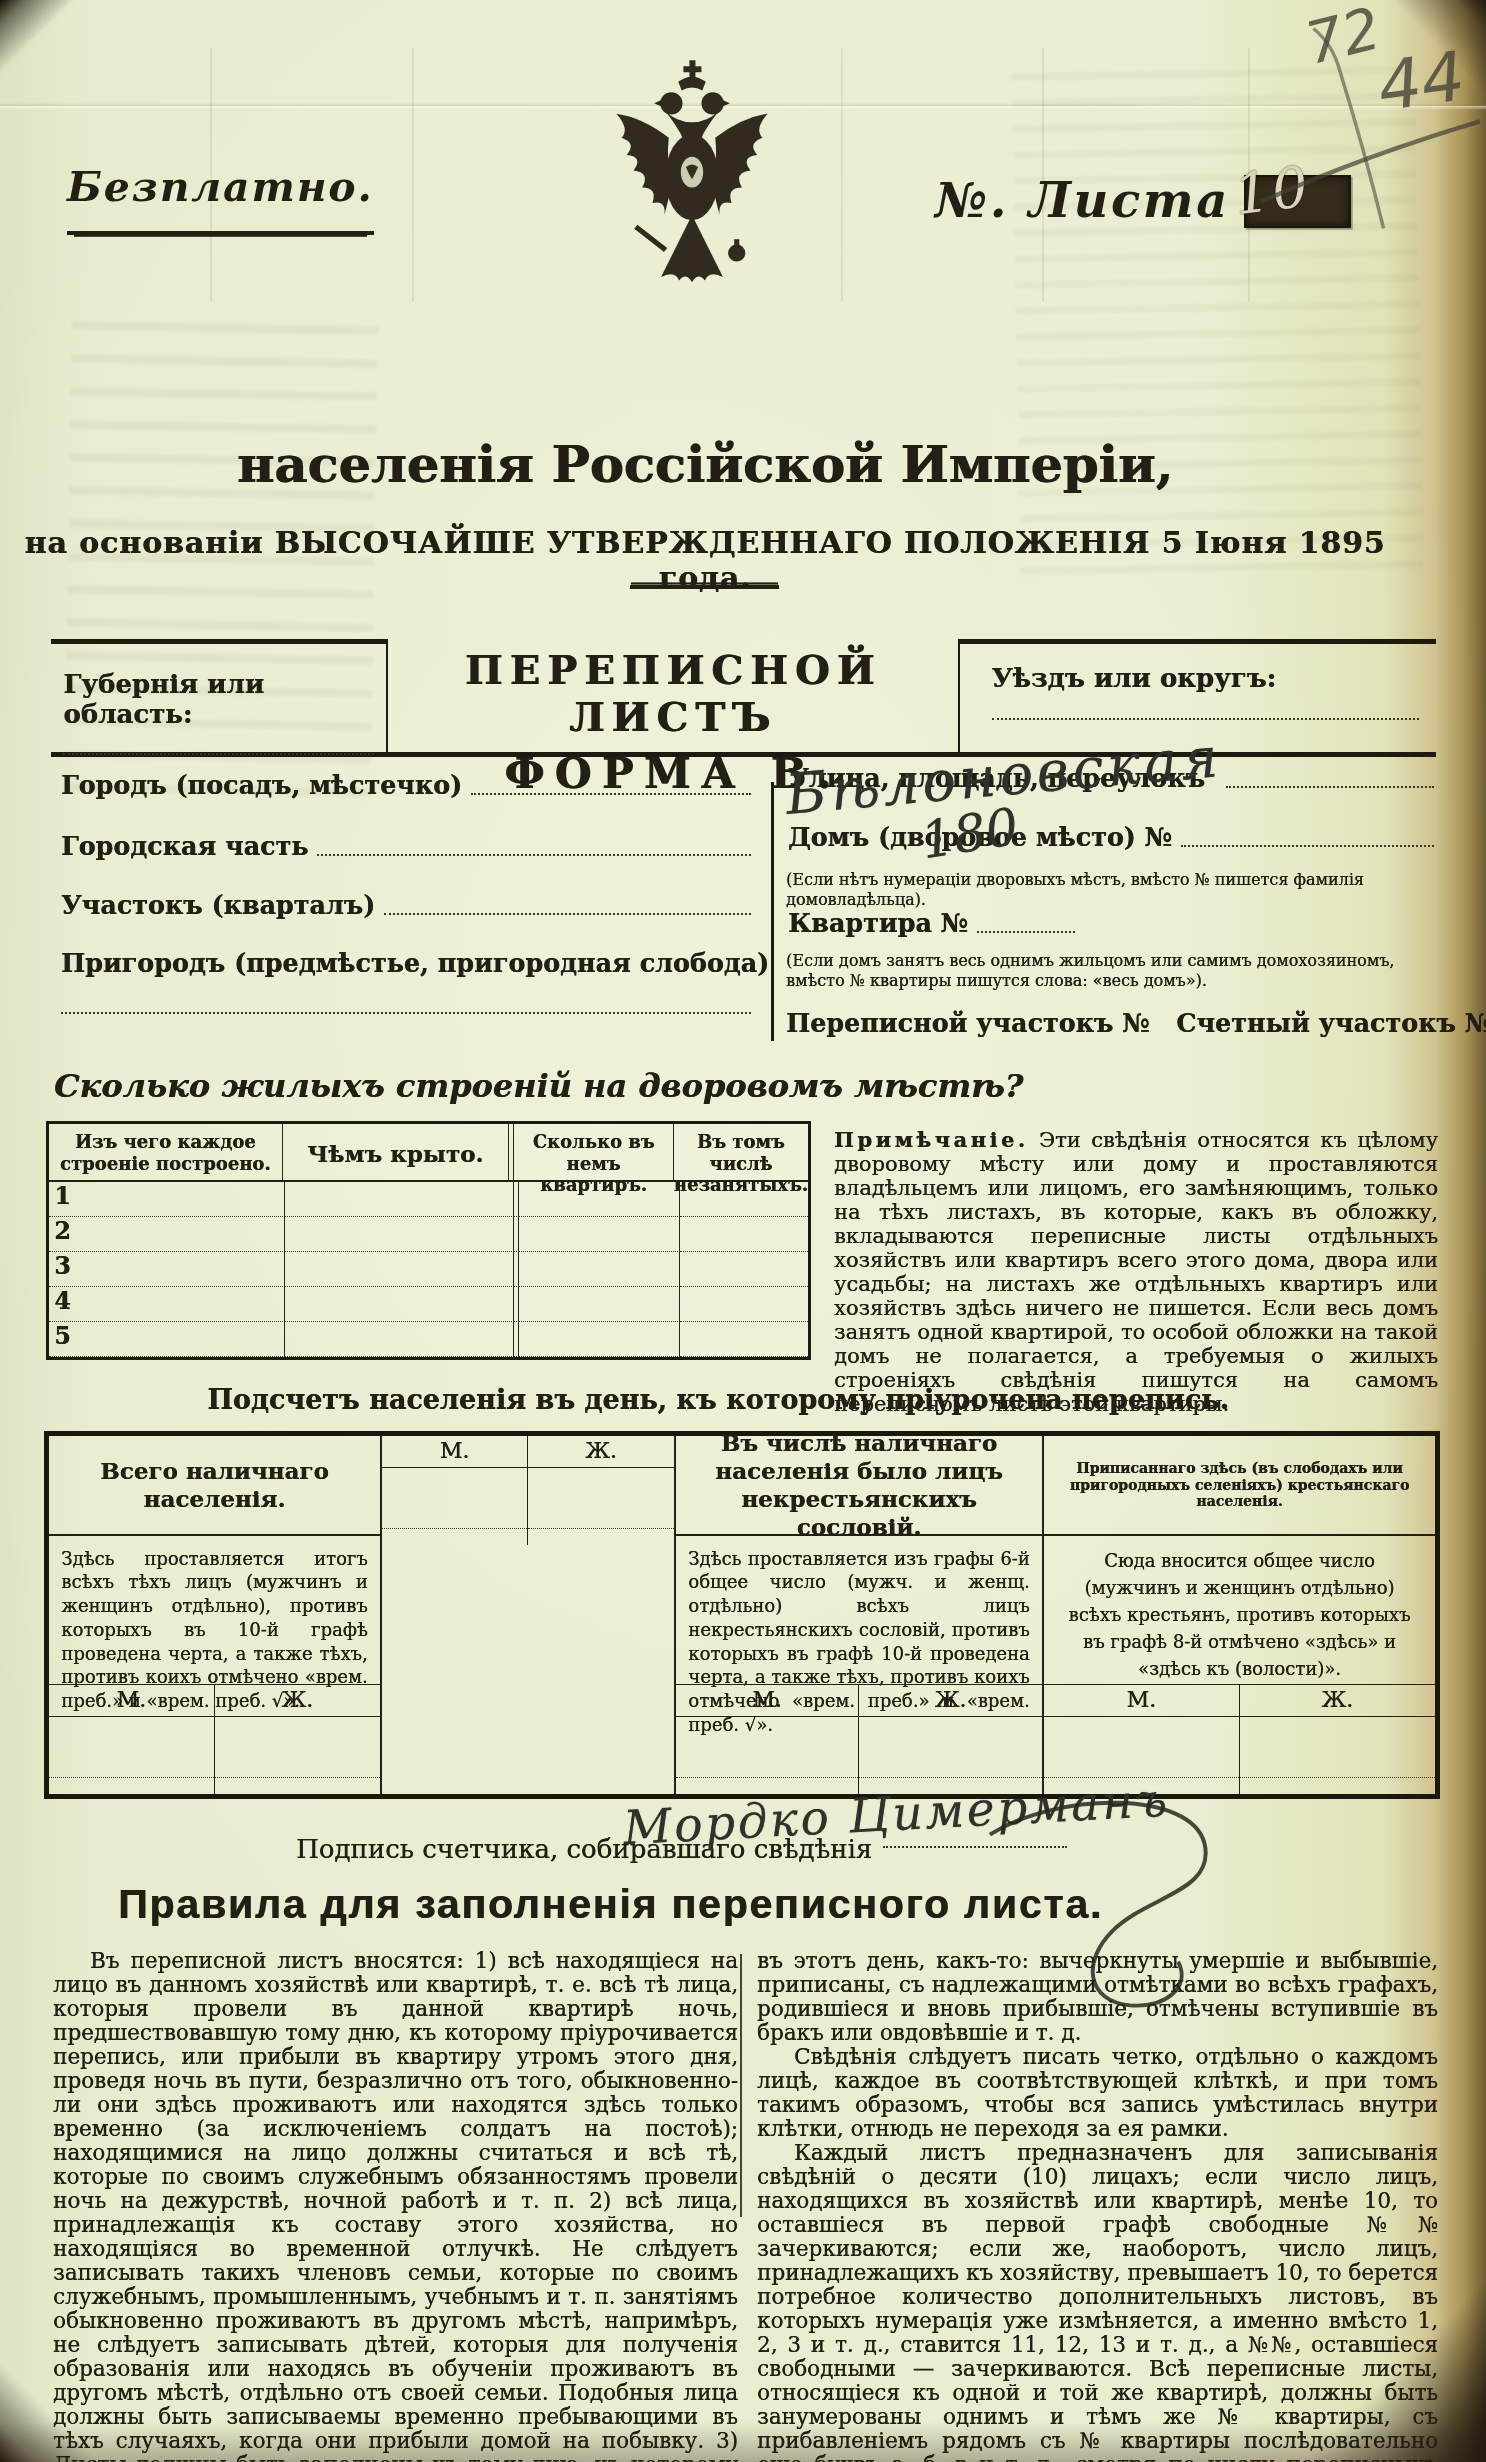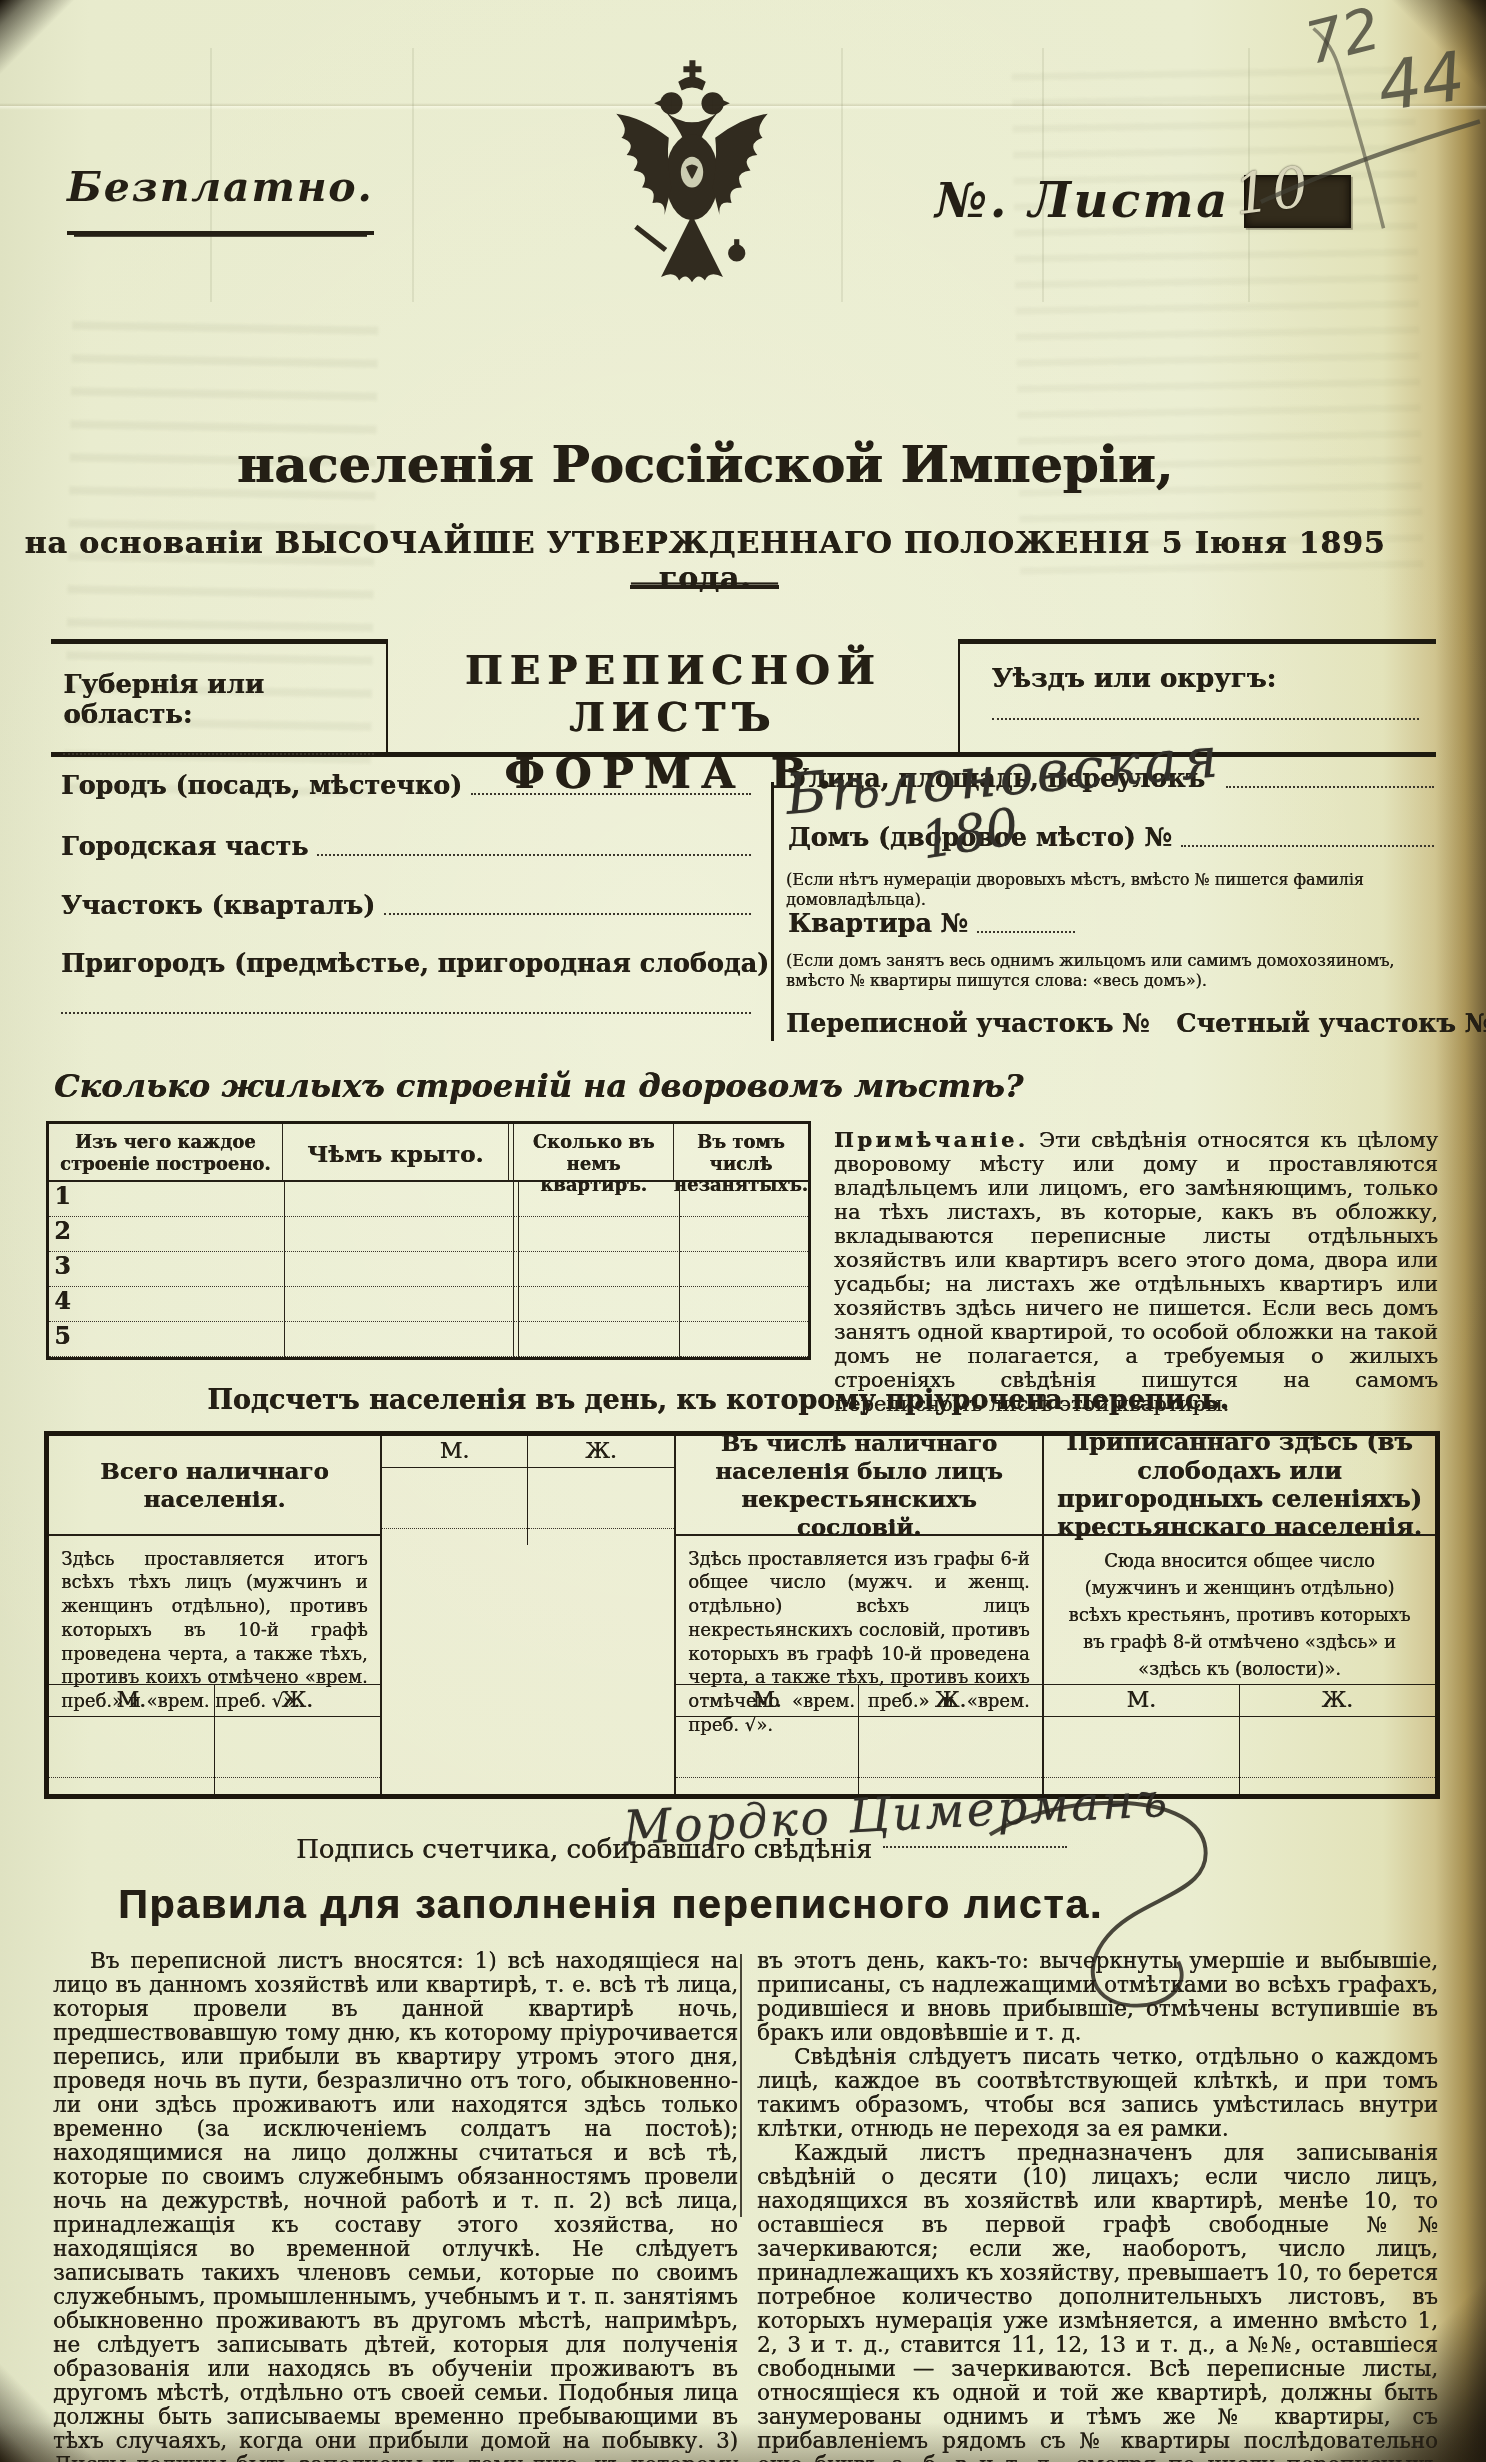--- a/index.html
+++ b/index.html
@@ -94,21 +94,21 @@
 
   
   .bigtable{left:44px;top:1431px;width:1396px;border:5.3px solid #1c170d;box-sizing:border-box;display:flex;background:rgba(255,255,240,.05);}
   .cgroup{box-sizing:border-box;}
   .cg1{width:333px;border-right:2.6px solid #241f15;}
   .cg2{width:294px;border-right:2.6px solid #241f15;}
   .cg3{width:368px;border-right:2.6px solid #241f15;}
   .cg4{flex:1;}
   .chead{height:100px;border-bottom:2.6px solid #241f15;box-sizing:border-box;display:flex;align-items:center;justify-content:center;
     text-align:center;font-size:23px;font-weight:bold;line-height:1.22;padding:0 12.3px;text-shadow:0.4px 0 0 #241f15;}
-  .cg4 .chead{font-size:24px;line-height:1.18;padding:0 9px;text-align:center;}
+  .cg4 .chead{font-size:14px;line-height:1.18;padding:0 9px;text-align:center;}
   .cdesc{height:149px;border-bottom:1.8px solid #241f15;box-sizing:border-box;font-size:18px;line-height:1.32;
     text-align:justify;padding:10.5px 12.3px 0 12.3px;text-shadow:0.3px 0 0 #241f15;}
   .cg2 .cdesc{line-height:1.62;text-align:center;}
   .cg4 .cdesc{line-height:1.5;text-align:center;}
   .cmz{height:31.5px;border-bottom:1.8px solid #241f15;box-sizing:border-box;display:flex;}
   .cmz div{width:50%;box-sizing:border-box;text-align:center;font-size:22px;padding-top:1.8px;text-shadow:0.4px 0 0 #241f15;}
   .cmz div:first-child{border-right:1.8px solid #241f15;}
   .cempty{height:77px;display:flex;}
   .cempty div{width:50%;box-sizing:border-box;position:relative;}
   .cempty div:first-child{border-right:1.8px solid #241f15;}

